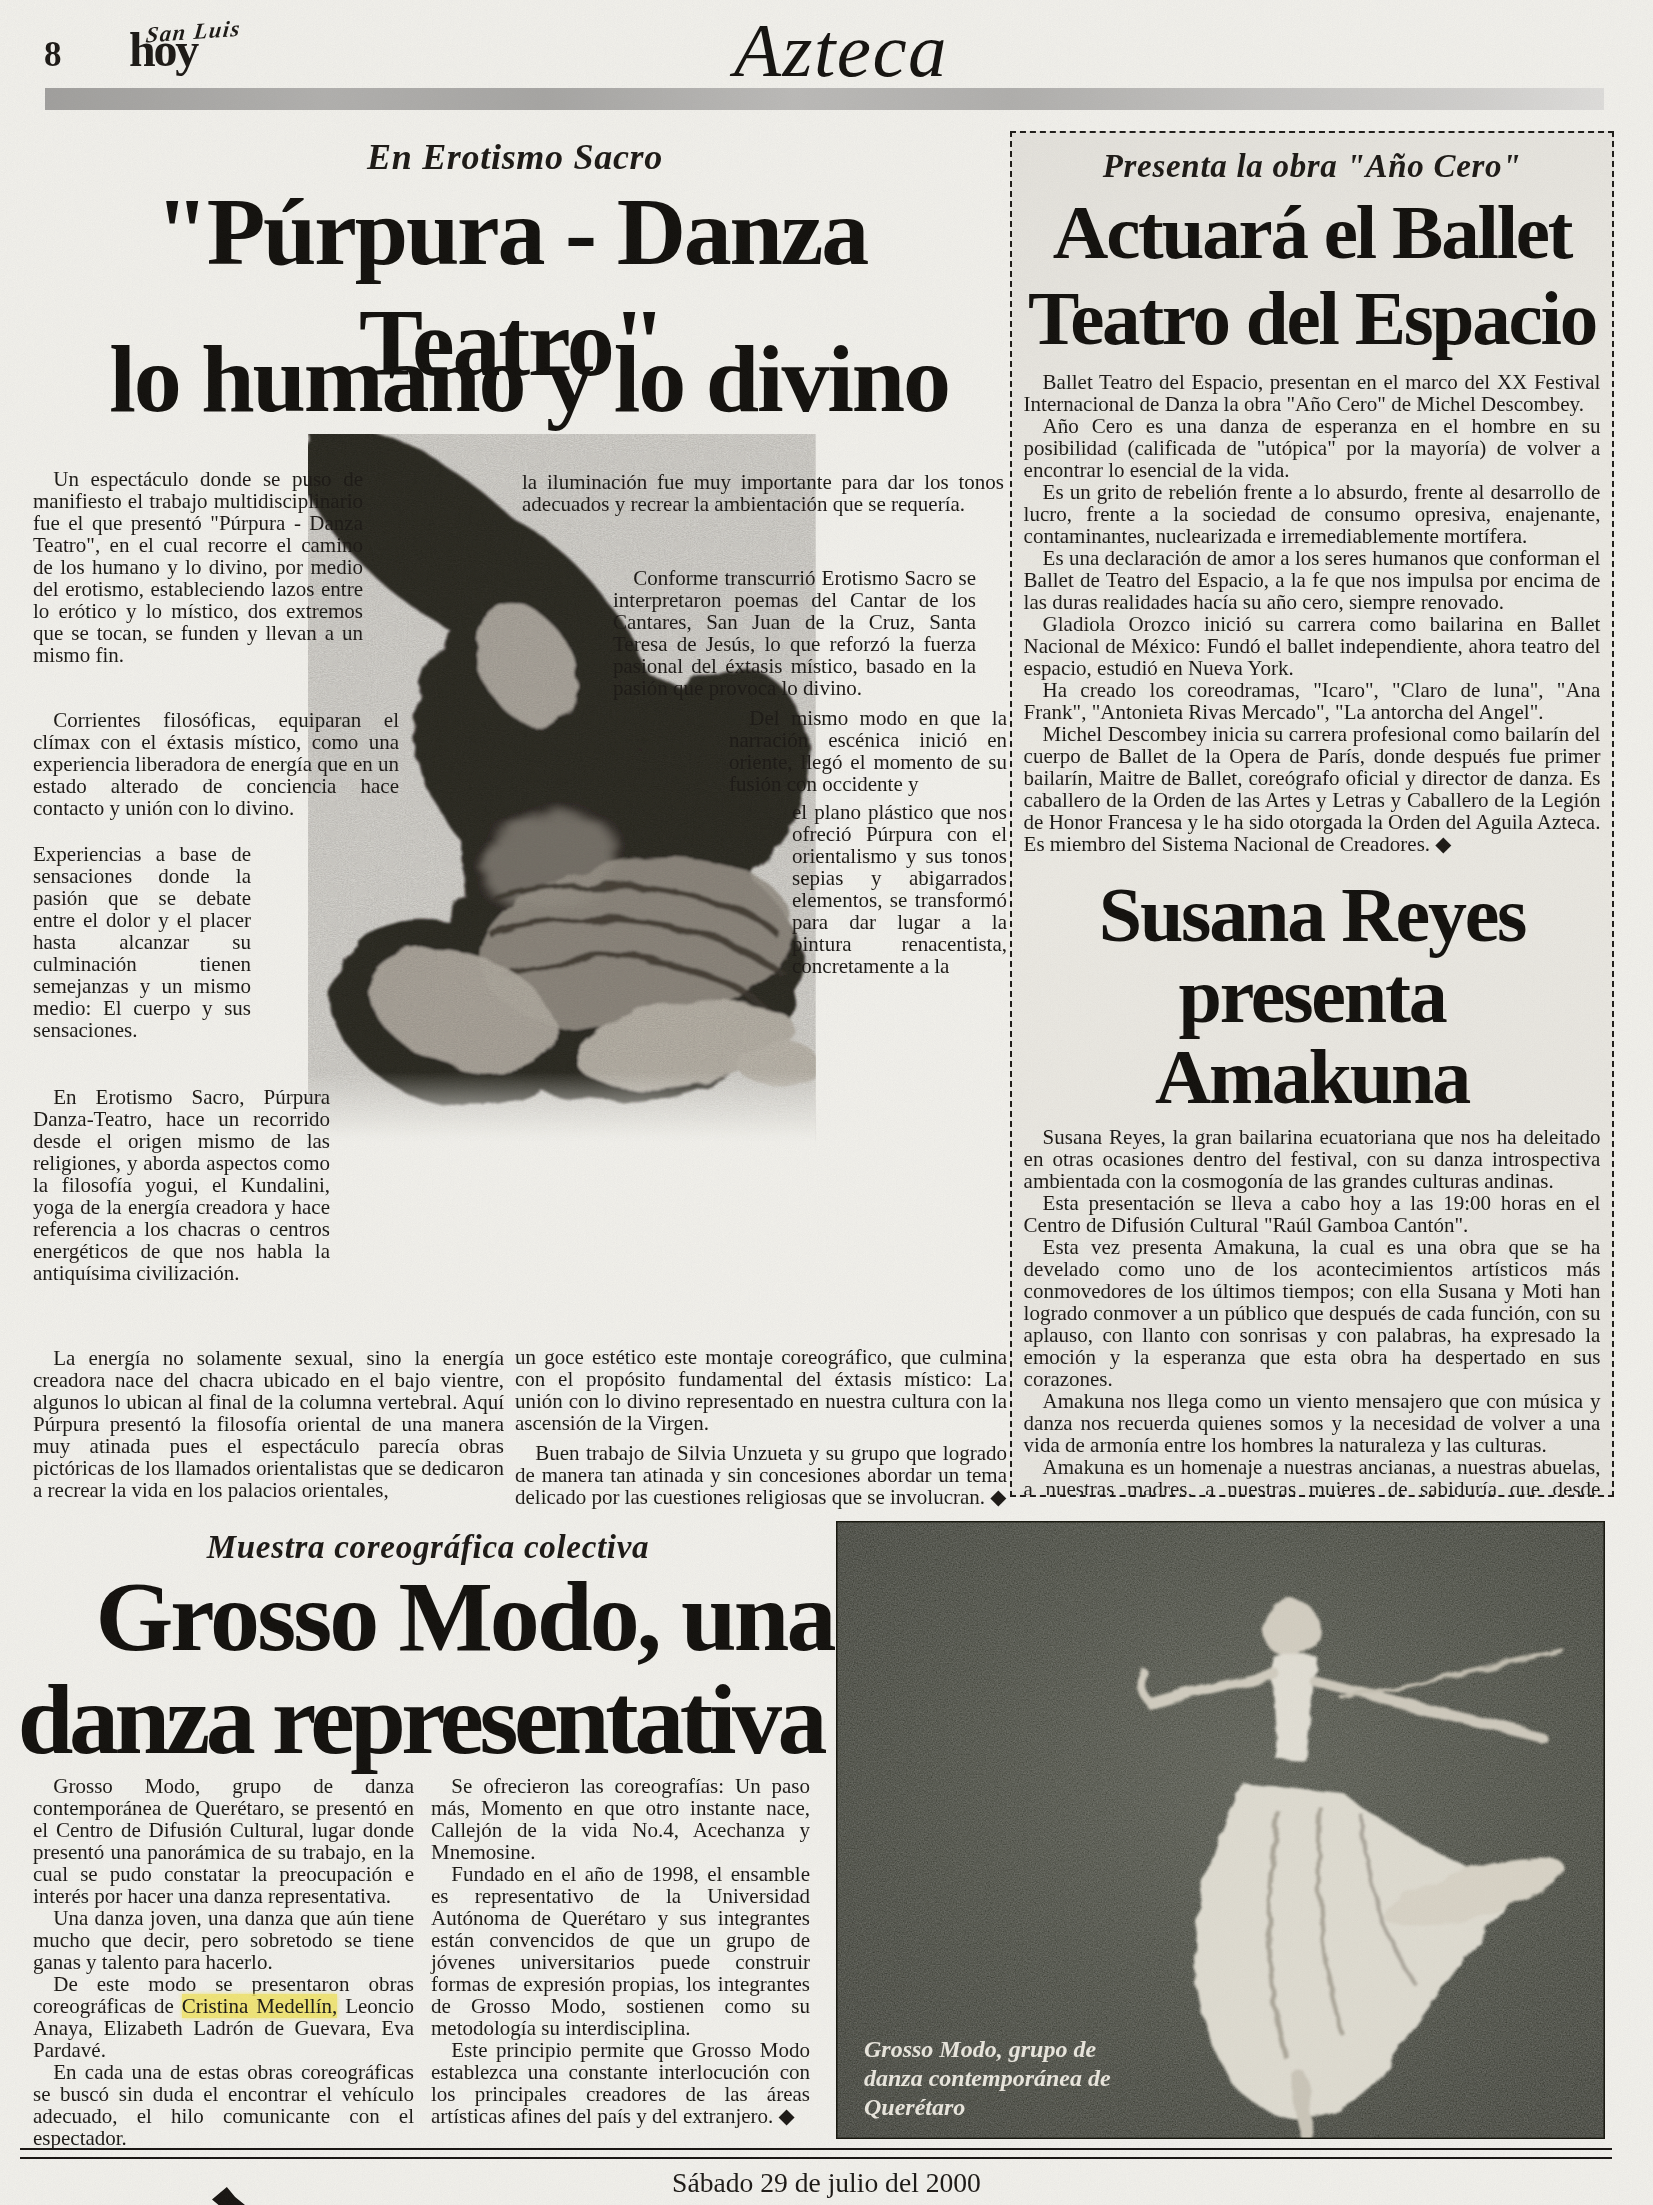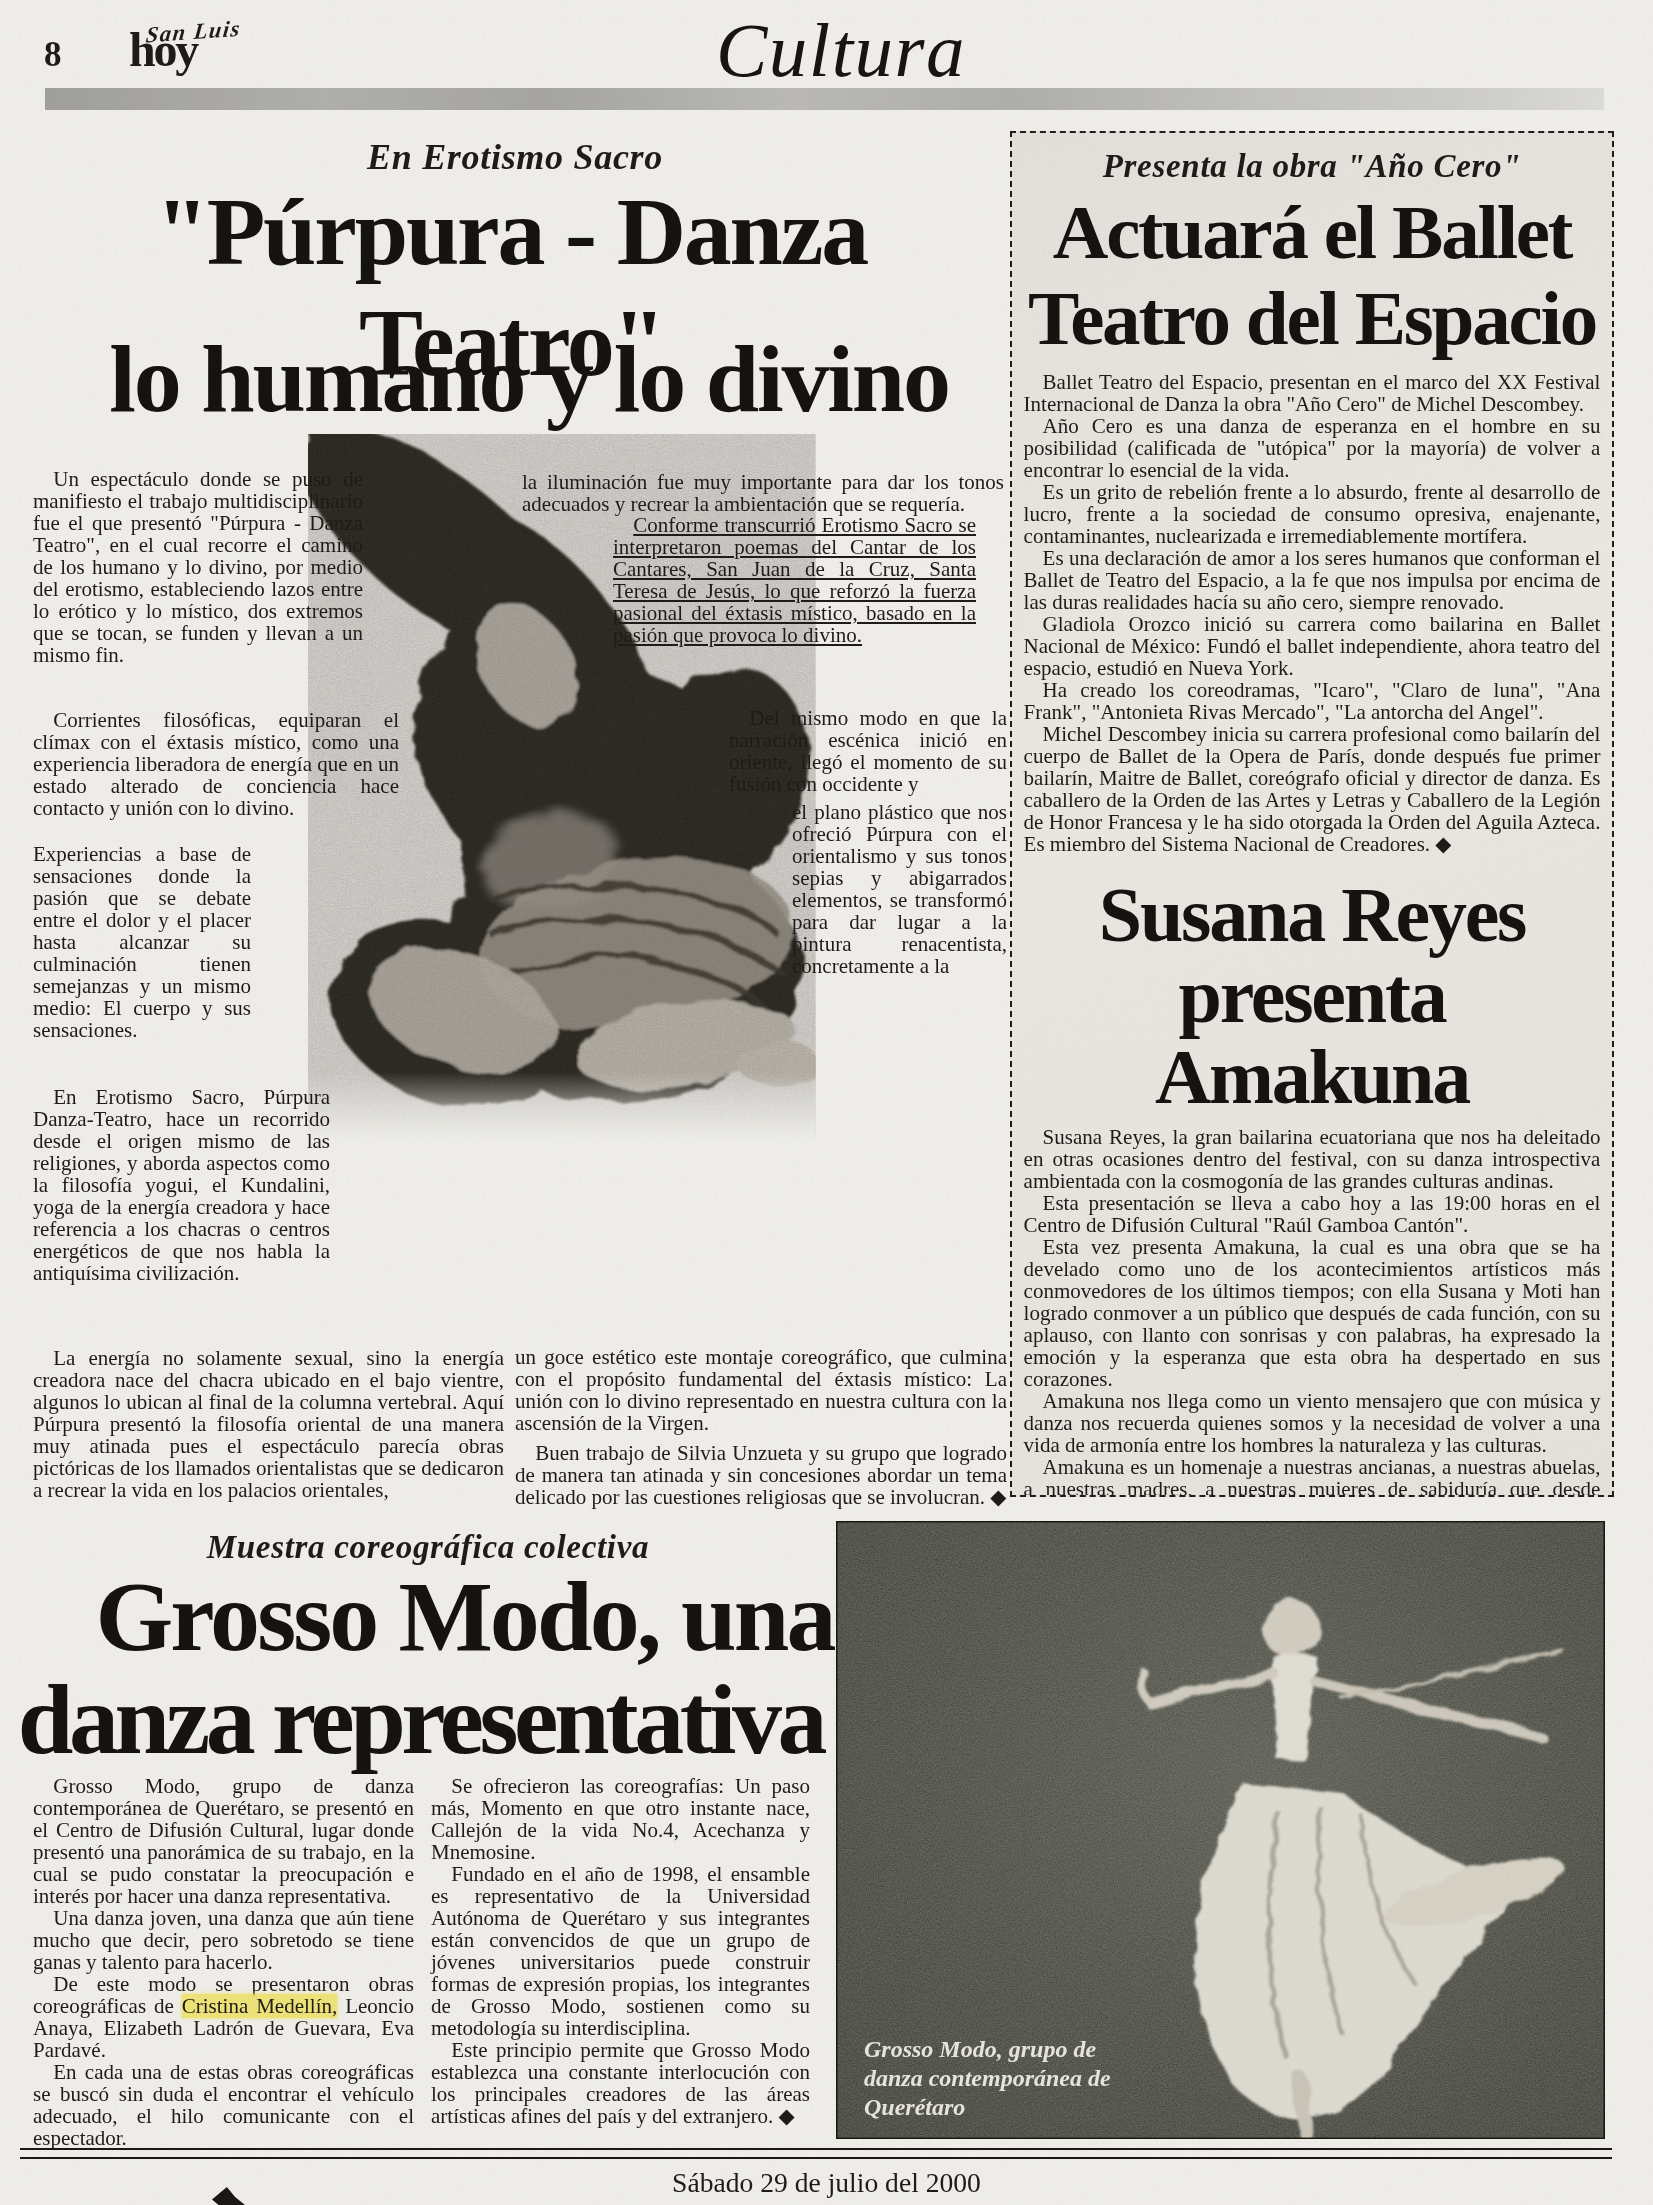--- a/index.html
+++ b/index.html
@@ -28,21 +28,21 @@
 <body>
 
 <div id="page">
 
   <div class="abs" style="left:44px;top:35px;font-size:35px;font-weight:700;">8</div>
 
   <div class="abs" style="left:146px;top:19px;font-size:22.5px;font-style:italic;font-weight:700;transform:rotate(-4deg) skewX(-10deg);letter-spacing:1.5px;">San Luis</div>
 
   <div class="abs" style="left:129px;top:22px;font-size:48px;font-weight:700;letter-spacing:-2.2px;">hoy</div>
 
-  <div class="abs" style="left:674px;top:5.8px;width:334px;font-size:77px;font-style:italic;text-align:center;letter-spacing:1.5px;color:#100e0b;">Cultura</div>
+  <div class="abs" style="left:674px;top:5.8px;width:334px;font-size:77px;font-style:italic;text-align:center;letter-spacing:1.5px;color:#100e0b;">Azteca</div>
 
   <div class="abs band" style="left:45px;top:88px;width:1559px;height:22px;"></div>
 
   <div class="abs kicker" style="left:22px;top:136px;width:986px;font-size:36px;">En Erotismo Sacro</div>
 
   <div class="abs headline" style="left:7.3px;top:176px;width:1008px;font-size:96px;">"Púrpura - Danza Teatro"</div>
   <div class="abs headline" style="left:25px;top:323px;width:1008px;font-size:96px;">lo humano y lo divino</div>
 
   <svg class="abs" style="left:308px;top:434px;" width="508" height="707" viewBox="0 0 700 975">
     <defs>
@@ -102,21 +102,21 @@
   <div class="abs just body-text" style="left:33px;top:1086px;width:297px;">
       <p>En Erotismo Sacro, Púrpura Danza-Teatro, hace un recorrido desde el origen mismo de las religiones, y aborda aspectos como la filosofía yogui, el Kundalini, yoga de la energía creadora y hace referencia a los chacras o centros energéticos de que nos habla la antiquísima civilización.</p>
     </div>
   <div class="abs just body-text" style="left:33px;top:1347px;width:471px;">
       <p>La energía no solamente sexual, sino la energía creadora nace del chacra ubicado en el bajo vientre, algunos lo ubican al final de la columna vertebral. Aquí Púrpura presentó la filosofía oriental de una manera muy atinada pues el espectáculo parecía obras pictóricas de los llamados orientalistas que se dedicaron a recrear la vida en los palacios orientales,</p>
     </div>
 
   <div class="abs just body-text" style="left:522px;top:471px;width:482px;">
       <p class="np">la iluminación fue muy importante para dar los tonos adecuados y recrear la ambientación que se requería.</p>
     </div>
-  <div class="abs just body-text" style="left:613px;top:514px;width:363px;text-decoration:underline;">
+  <div class="abs just body-text" style="left:613px;top:567px;width:363px;">
       <p>Conforme transcurrió Erotismo Sacro se interpretaron poemas del Cantar de los Cantares, San Juan de la Cruz, Santa Teresa de Jesús, lo que reforzó la fuerza pasional del éxtasis místico, basado en la pasión que provoca lo divino.</p>
     </div>
   <div class="abs just body-text" style="left:729px;top:707px;width:278px;">
       <p>Del mismo modo en que la narración escénica inició en oriente, llegó el momento de su fusión con occidente y</p>
     </div>
   <div class="abs just body-text" style="left:792px;top:801px;width:215px;">
       <p class="np">el plano plástico que nos ofreció Púrpura con el orientalismo y sus tonos sepias y abigarrados elementos, se transformó para dar lugar a la pintura renacentista, concretamente a la</p>
     </div>
   <div class="abs just body-text" style="left:515px;top:1346px;width:492px;">
       <p class="np">un goce estético este montaje coreográfico, que culmina con el propósito fundamental del éxtasis místico: La unión con lo divino representado en nuestra cultura con la ascensión de la Virgen.</p>

